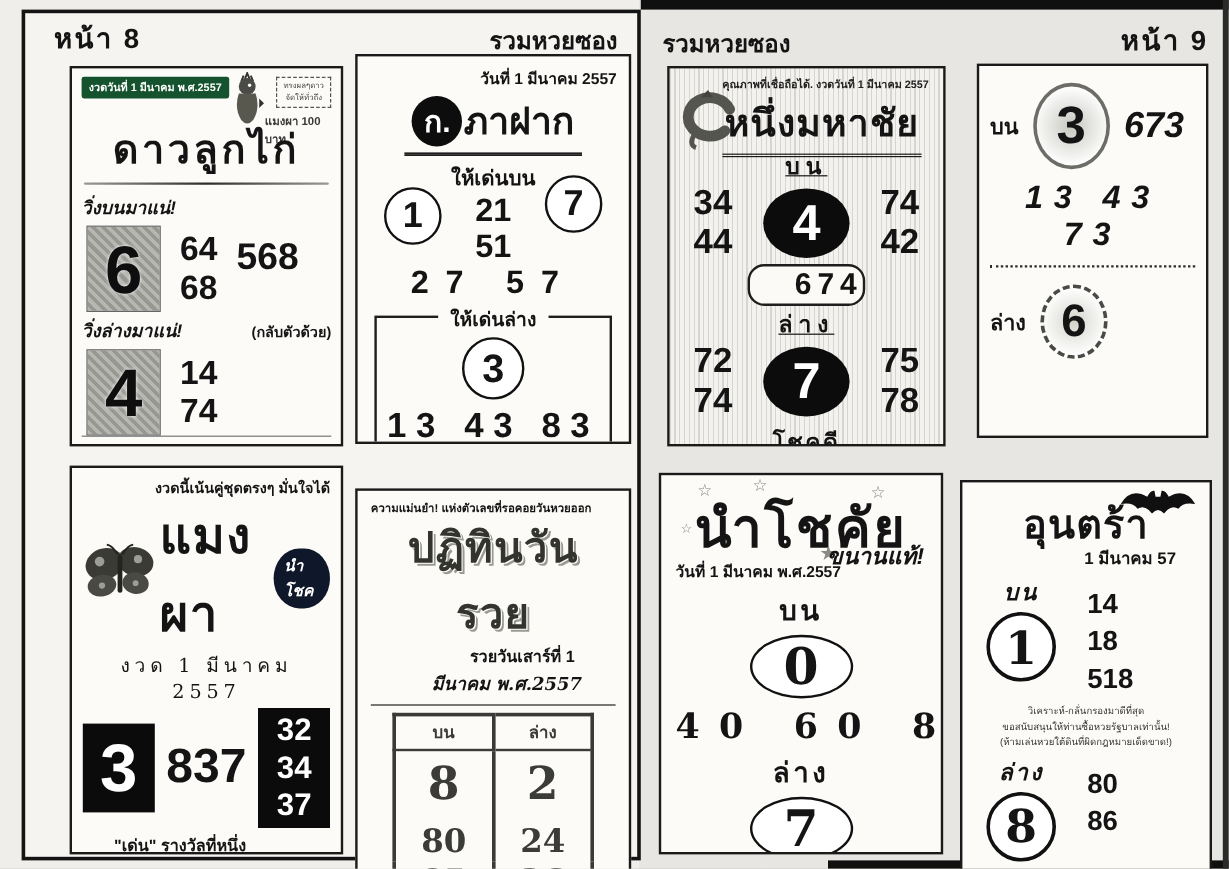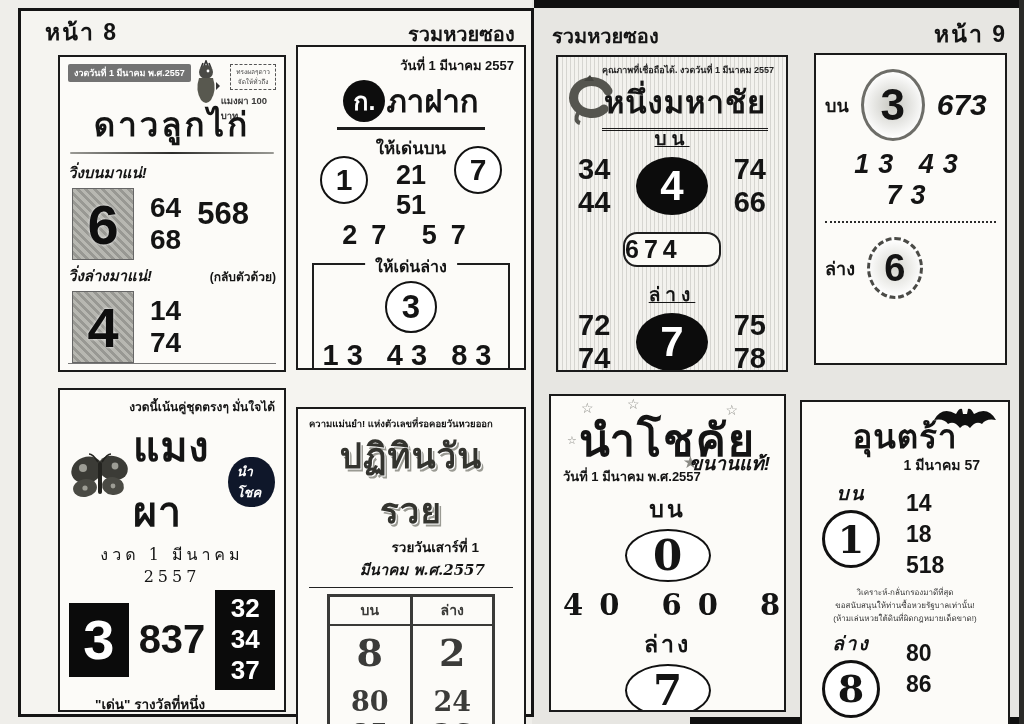--- a/index.html
+++ b/index.html
@@ -19,21 +19,21 @@
   .hdr-pg { font-size:23px; letter-spacing:2px; }
   .hdr-brand { font-size:20px; }
 
   .card { position:absolute; background:#fcfbf8; border:2px solid #1a1a1a; overflow:hidden; }
   .circle { border:2.5px solid #111; border-radius:50%; background:#fff;
             display:flex; align-items:center; justify-content:center; font-weight:bold; }
 
   
   .card1 { left:58px; top:55px; width:228px; height:317px; padding:7px 8px 6px; display:flex; flex-direction:column; }
   .c1-top { display:flex; justify-content:space-between; align-items:flex-start; height:50px; }
-  .c1-banner { background:#737373; color:#fff; font-size:9px; font-weight:bold; padding:2px 6px; border-radius:2px; white-space:nowrap; }
+  .c1-banner { background:#14532d; color:#fff; font-size:9px; font-weight:bold; padding:2px 6px; border-radius:2px; white-space:nowrap; }
   .c1-chick { margin-top:-4px; }
   .c1-right { display:flex; flex-direction:column; align-items:flex-end; gap:3px; }
   .c1-stamp { border:1px dashed #555; font-size:6.5px; color:#444; text-align:center; padding:2px 5px; line-height:1.5; }
   .c1-price { font-size:9.5px; font-weight:bold; color:#3a3a3a; }
   .c1-title { font-size:33px; font-weight:bold; letter-spacing:3px; text-align:center; margin-top:-16px; }
   .c1-rule { height:6px; background:linear-gradient(90deg,#9a9a95,#2c2c2a,#9a9a95); margin:1px 2px 7px; border-radius:3px; }
   .c1-label { font-size:15px; font-weight:bold; font-style:italic; }
   .c1-labelrow { display:flex; justify-content:space-between; align-items:center; margin-top:4px; }
   .c1-note { font-size:12px; font-weight:bold; }
   .c1-numrow { display:flex; align-items:center; gap:16px; margin:3px 0 0 4px; }
@@ -72,21 +72,21 @@
   .c3-titlerow { position:relative; text-align:center; height:46px; }
   .c3-swirl { position:absolute; left:-6px; top:-8px; }
   .c3-title { font-size:31px; font-weight:bold; letter-spacing:1px; margin-left:26px;
               border-bottom:3px double #1a1a1a; display:inline-block; padding:0 2px 1px; }
   .c3-sec { text-align:center; font-size:19px; font-weight:bold; letter-spacing:5px; text-decoration:underline; }
   .c3-grid { display:grid; grid-template-columns:1fr auto 1fr; align-items:center; column-gap:6px; padding:0 8px; }
   .c3-cell { font-size:29px; font-weight:bold; line-height:1.15; }
   .l { text-align:left; } .r { text-align:right; }
   .oval { width:72px; height:58px; background:#0c0c0c; border-radius:50%; color:#fff;
           font-size:42px; font-weight:bold; display:flex; align-items:center; justify-content:center; }
-  .c3-box674 { border:2px solid #1e1e1e; border-radius:14px; width:98px; margin:12px auto; text-align:left;
+  .c3-box674 { border:2px solid #1e1e1e; border-radius:14px; width:98px; margin:0 auto; text-align:right;
                font-size:25px; font-weight:bold; letter-spacing:5px; background:#fbfaf6; padding:1px 0; }
   .c3-footrow { position:relative; text-align:center; margin-top:2px; }
   .c3-luck { font-size:19px; font-weight:bold; letter-spacing:2px; }
 
   
   .card4 { left:814px; top:53px; width:193px; height:312px; padding:8px 9px; display:flex; flex-direction:column; }
   .c4-head { display:flex; align-items:flex-start; gap:2px; }
   .c4-htxt { flex:1; text-align:center; }
   .c4-title { font-size:25px; font-weight:bold; letter-spacing:1px; border-bottom:2px dotted #333; padding-bottom:2px; }
   .c4-date { font-size:13px; font-weight:bold; margin-top:4px; }
@@ -259,21 +259,21 @@
     </div>
     <div class="c3-sec">บน</div>
     <div class="c3-grid">
       <span class="c3-cell l">
         <span>34</span><br>
         <span>44</span>
       </span>
       <span class="oval">4</span>
       <span class="c3-cell r">
         <span>74</span><br>
-        <span>66</span>
+        <span>42</span>
       </span>
     </div>
     <div class="c3-box674">674</div>
     <div class="c3-sec">ล่าง</div>
     <div class="c3-grid">
       <span class="c3-cell l">
         <span>72</span><br>
         <span>74</span>
       </span>
       <span class="oval">7</span>

